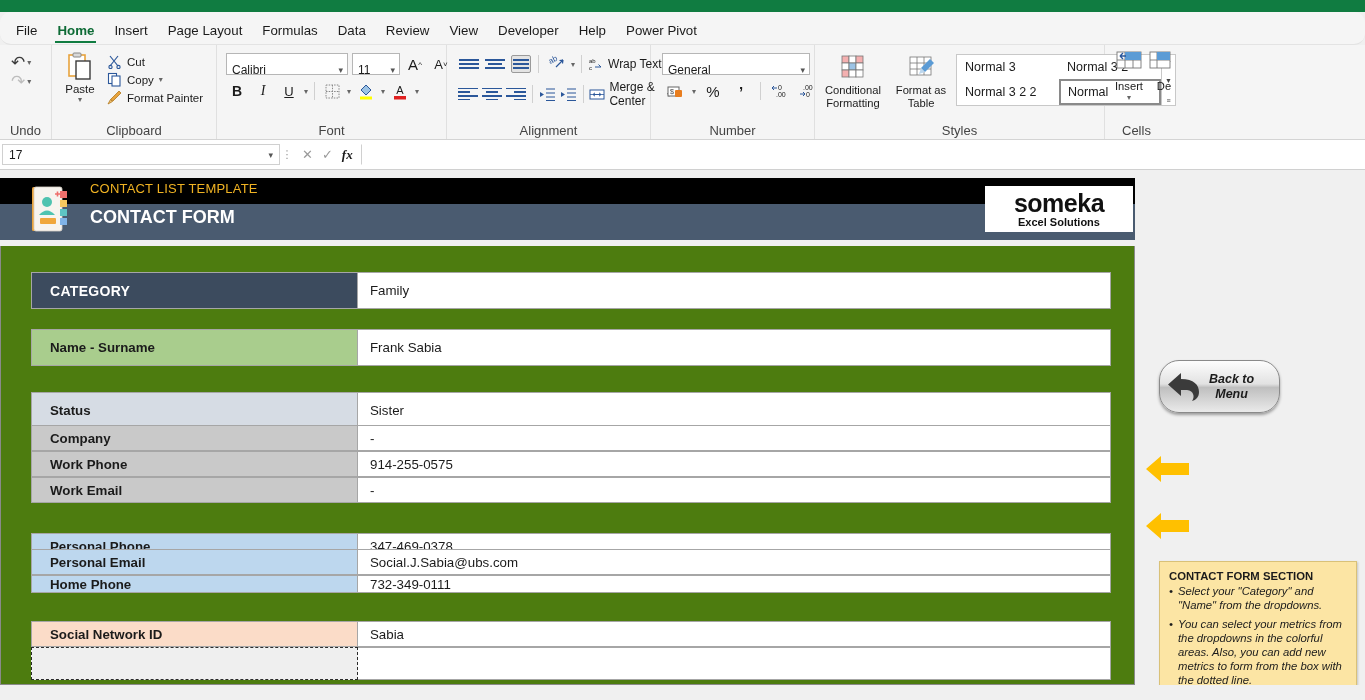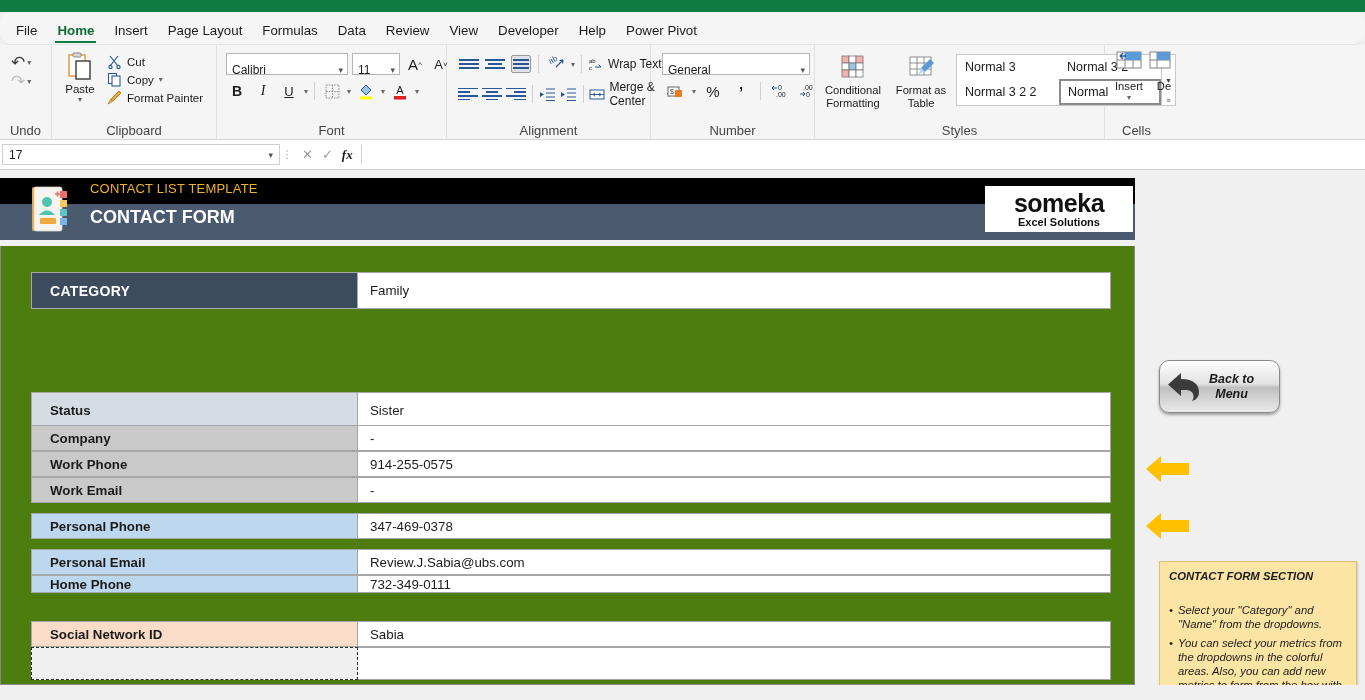--- a/index.html
+++ b/index.html
@@ -190,21 +190,21 @@
   .someka-logo {
     position:absolute; left:985px; top:8px; width:148px; height:46px;
     background:#fff; display:flex; flex-direction:column;
     align-items:center; justify-content:center;
   }
   .someka-main { font-size:25px; font-weight:bold; color:#111; line-height:25px; letter-spacing:-0.5px;}
   .someka-sub { font-size:11px; font-weight:bold; color:#111; line-height:12px; }
 
   .backmenu {
     position:absolute; left:1159px; top:190px; width:121px; height:53px;
-    border-radius:10px;
+    border-radius:20px;
     background: linear-gradient(180deg,#fdfdfd 0%, #e2e2e2 45%, #bfbfbf 52%, #eaeaea 100%);
     border:1px solid #8a8a8a;
     box-shadow: 0 2px 3px rgba(0,0,0,0.35);
     display:flex; align-items:center; gap:4px;
   }
   .backmenu-arrow { width:40px; height:36px; margin-left:5px; position:relative;}
   .backmenu-txt {
     font-size:12.5px; font-style:italic; font-weight:bold; color:#1b1b1b;
     line-height:15px; text-align:center;
   }
@@ -240,22 +240,22 @@
 
   
   .tipbox {
     position:absolute; left:1159px; top:391px; width:198px; height:211px;
     background:#fce5a4; border:1px solid #d9c178;
     box-shadow: 1px 1px 2px rgba(0,0,0,0.18);
     padding: 8px 9px 6px 9px;
     overflow:hidden;
   }
   .tip-title {
-    font-size:11.3px; font-weight:bold; font-style:italic; color:#1b1b1b;
-    margin-bottom:21px;
+    font-size:11.3px; font-weight:bold; color:#1b1b1b;
+    margin-bottom:2px;
   }
   .tip-li {
     display:flex; gap:5px; margin-bottom:5px;
     font-size:11.3px; font-style:italic; color:#1b1b1b; line-height:14px;
   }
   .tip-li .bul { flex:none; }
 </style>
 </head>
 <body>
 
@@ -676,46 +676,50 @@
     </div>
   </div>
 
   <div class="panel">
 
     <div class="frm-row cat" style="left:30px; top:26px;">
       <div class="frm-lbl">CATEGORY</div>
       <div class="frm-val">Family</div>
     </div>
 
+    <div class="frm-row name" style="left:30px; top:83px;">
+      <div class="frm-lbl">Name - Surname</div>
+      <div class="frm-val">Frank Sabia</div>
+    </div>
 
     <div class="frm-row status" style="left:30px; top:133px;margin-top:13px;">
       <div class="frm-lbl">Status</div>
       <div class="frm-val">Sister</div>
     </div>
 
     <div class="frm-row work" style="left:30px; top:179px; height:26px;">
       <div class="frm-lbl">Company</div>
       <div class="frm-val">-</div>
     </div>
     <div class="frm-row work" style="left:30px; top:205px; height:26px;">
       <div class="frm-lbl">Work Phone</div>
       <div class="frm-val">914-255-0575</div>
     </div>
     <div class="frm-row work" style="left:30px; top:231px; height:26px;">
       <div class="frm-lbl">Work Email</div>
       <div class="frm-val">-</div>
     </div>
 
-    <div class="frm-row pers" style="left:30px; top:267px; height:26px;">
+    <div class="frm-row pers" style="left:30px; top:287px; height:26px;">
       <div class="frm-lbl">Personal Phone</div>
       <div class="frm-val">347-469-0378</div>
     </div>
     <div class="frm-row pers" style="left:30px; top:303px; height:26px;">
       <div class="frm-lbl">Personal Email</div>
-      <div class="frm-val">Review.J.Sabia@ubs.com</div>
+      <div class="frm-val">Social.J.Sabia@ubs.com</div>
     </div>
     <div class="frm-row pers" style="left:30px; top:329px; height:18px;">
       <div class="frm-lbl">Home Phone</div>
       <div class="frm-val">732-349-0111</div>
     </div>
 
     <div class="frm-row social" style="left:30px; top:375px; height:26px;">
       <div class="frm-lbl">Social Network ID</div>
       <div class="frm-val">Sabia</div>
     </div>

